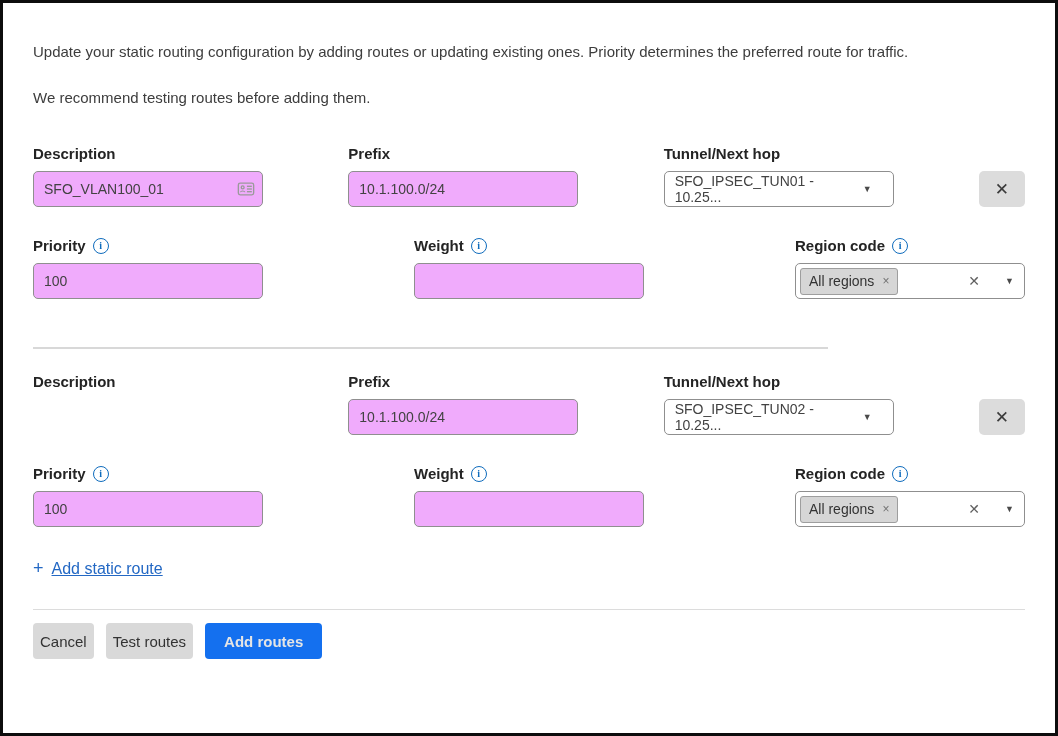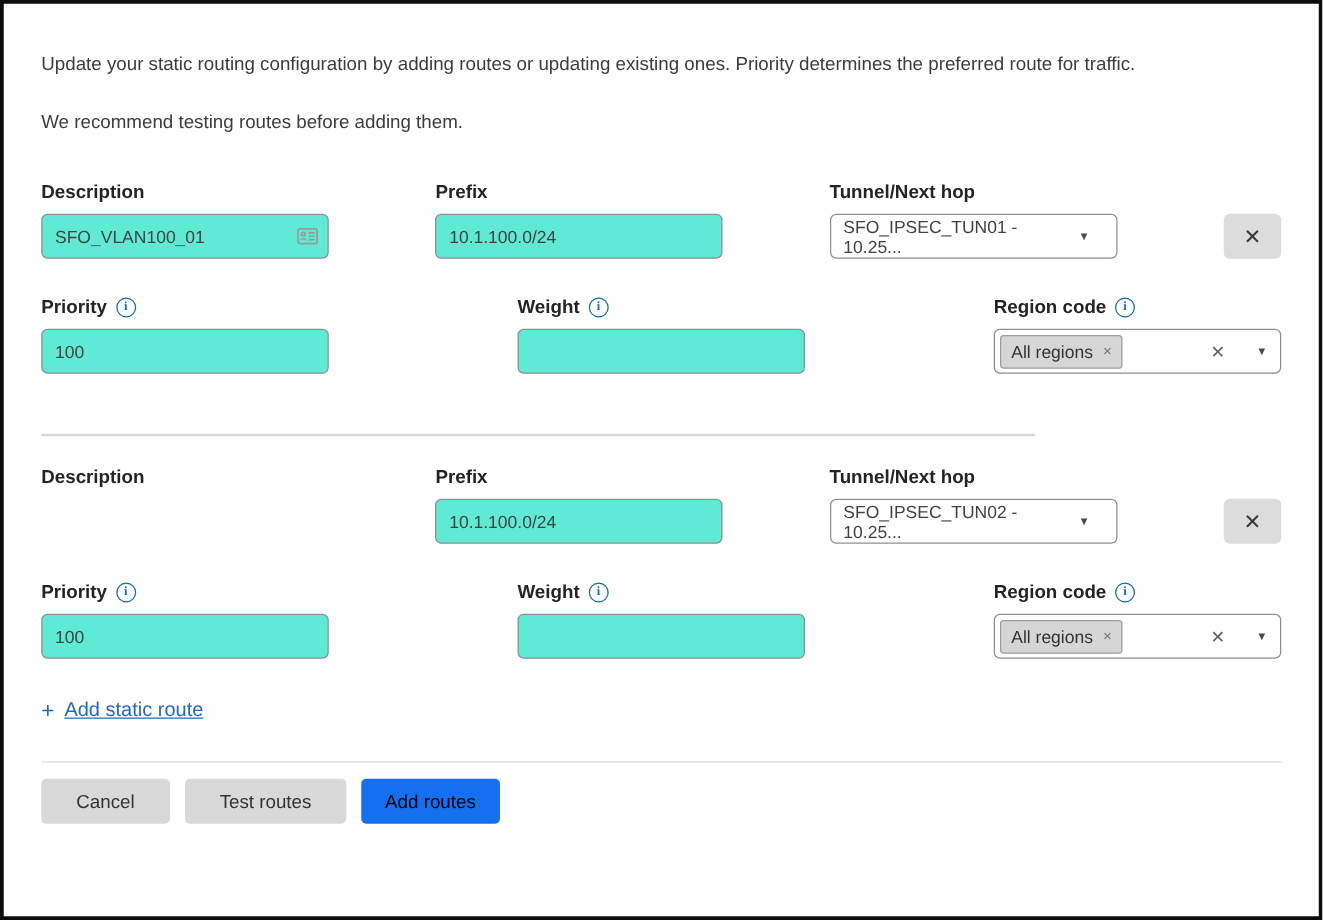--- a/index.html
+++ b/index.html
@@ -36,21 +36,21 @@
     display: flex; align-items: center; gap: 7px;
     font-size: 15px; font-weight: 700; color: #242424;
     margin-bottom: 8px; height: 19px;
   }
 
   .textbox {
     width: 100%; height: 36px;
     border: 1px solid #8f8f8f; border-radius: 5px;
     padding: 0 10px; font-size: 14px; color: #424242;
     font-family: "Liberation Sans", sans-serif;
-    background: #5eead4; outline: none;
+    background: #f0abfc; outline: none;
   }
   .input-wrap { position: relative; }
   .input-wrap .contact-icon {
     position: absolute; right: 8px; top: 9px; width: 18px; height: 18px;
     color: #9a9a9a; pointer-events: none;
   }
   .input-wrap .textbox { padding-right: 32px; }
 
   .selectbox {
     height: 36px; border: 1px solid #8f8f8f; border-radius: 5px;
@@ -105,25 +105,25 @@
   .add-route-link .link-text { text-decoration: underline; }
 
   .footer {
     margin-top: 30px;
     border-top: 1px solid #dcdcdc;
     padding-top: 13px;
     display: flex; gap: 12px;
   }
   .btn {
     height: 36px; border: none; border-radius: 4px;
-    font-size: 15px; padding: 0 28px; cursor: pointer;
+    font-size: 15px; padding: 0 7px; cursor: pointer;
     font-family: "Liberation Sans", sans-serif;
   }
   .btn-gray { background: #d9d9d9; color: #333; }
-  .btn-blue { background: #1470ef; color: #000000; padding: 0 19px; }
+  .btn-blue { background: #1470ef; color: #e5e5e5; padding: 0 19px; font-weight: bold; }
 </style>
 </head>
 <body>
 
 <div class="dialog">
   <div class="content">
 
     <p class="intro-text">Update your static routing configuration by adding routes or updating existing ones. Priority determines the preferred route for traffic.</p>
     <p class="recommend-text">We recommend testing routes before adding them.</p>
 

